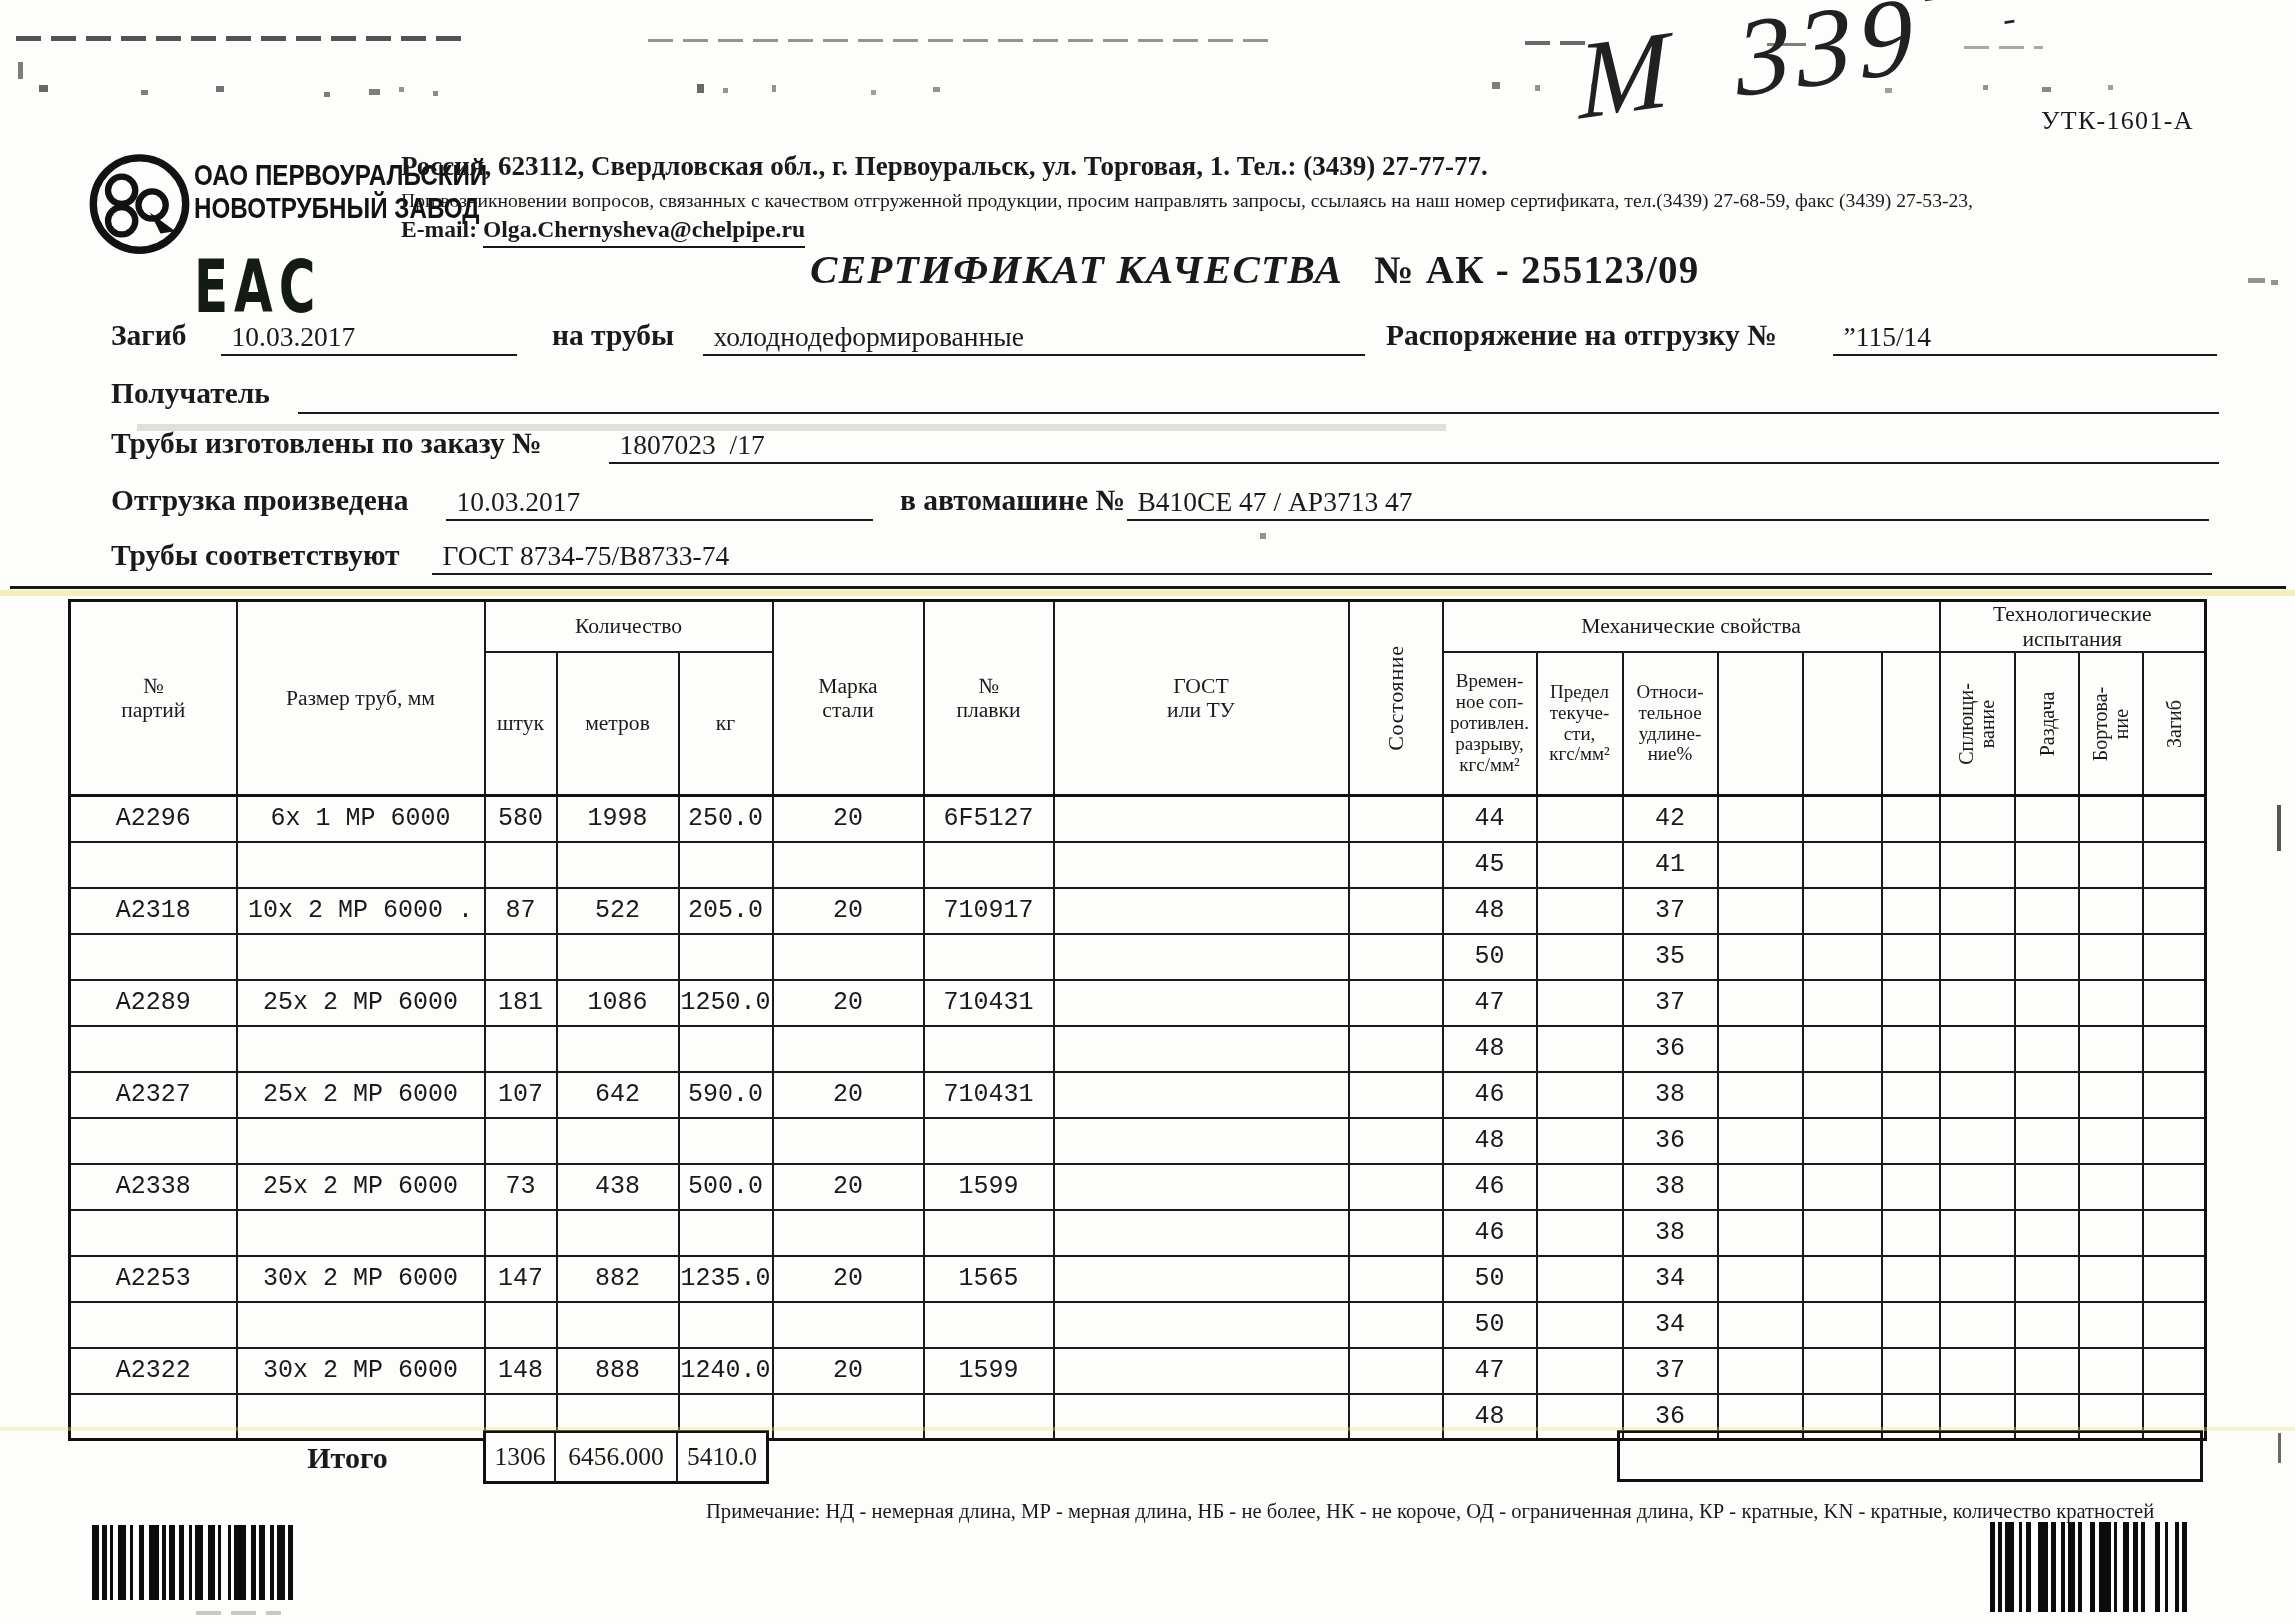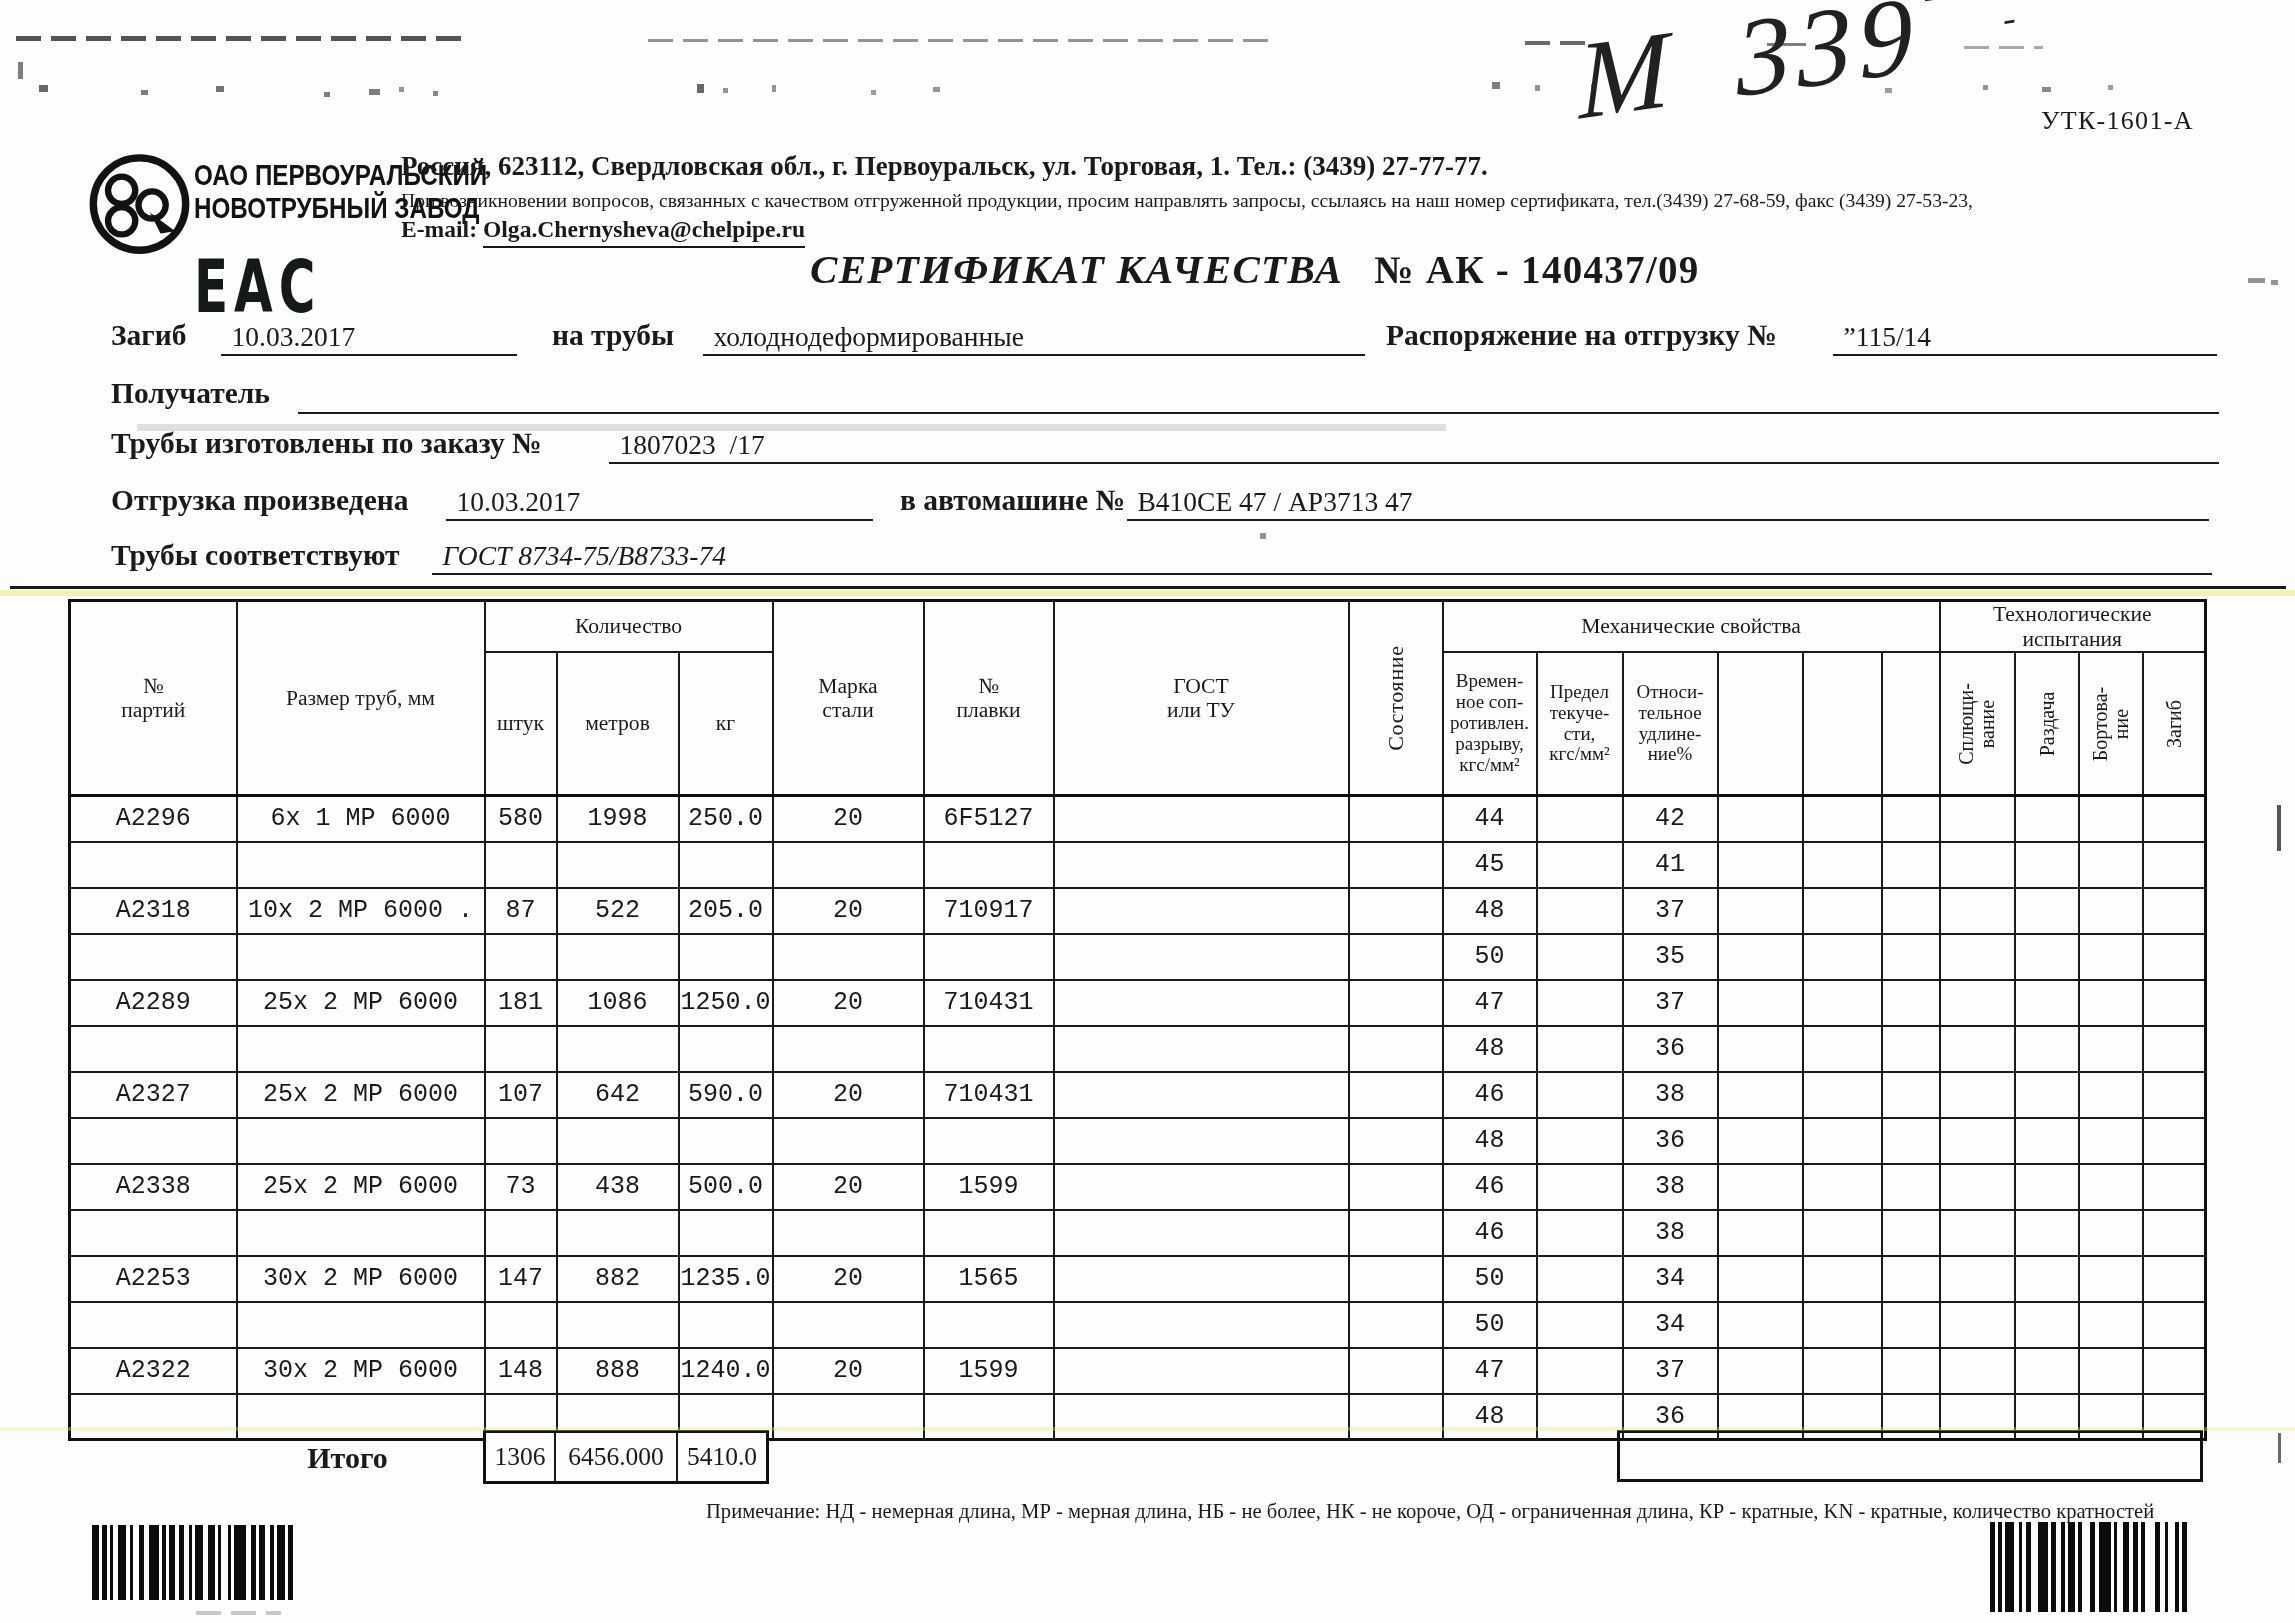--- a/index.html
+++ b/index.html
@@ -115,21 +115,21 @@
     <span class="email">Olga.Chernysheva@chelpipe.ru</span>
   </div>
   <div class="form-code">УТК-1601-А</div>
   <div class="eac">EAC</div>
   <div class="handwriting">
     <span class="hw-main">М 339</span><sup class="hw-sup">17</sup><span class="hw-tail">-</span>
   </div>
 
   <div class="title-wrap">
     <span class="title-main">СЕРТИФИКАТ КАЧЕСТВА</span>
-    <span class="title-num">№  АК -  140437/09</span>
+    <span class="title-num">№  АК -  255123/09</span>
   </div>
 
   <div class="flabel" style="left:111px; top:319px;">Загиб</div>
   <div class="ffield" style="left:221px; top:318px; width:296px;">
       <span>10.03.2017</span>
     </div>
   <div class="flabel" style="left:552px; top:319px;">на трубы</div>
   <div class="ffield" style="left:703px; top:318px; width:662px;">
       <span>холоднодеформированные</span>
     </div>
@@ -151,21 +151,21 @@
   <div class="flabel" style="left:111px; top:484px;">Отгрузка произведена</div>
   <div class="ffield" style="left:446px; top:483px; width:427px;">
       <span>10.03.2017</span>
     </div>
   <div class="flabel" style="left:900px; top:484px;">в автомашине №</div>
   <div class="ffield" style="left:1127px; top:483px; width:1082px;">
       <span>В410СЕ 47 / АР3713 47</span>
     </div>
 
   <div class="flabel" style="left:111px; top:539px;">Трубы соответствуют</div>
-  <div class="ffield" style="left:432px; top:537px; width:1780px;font-style:italic;">
+  <div class="ffield" style="left:432px; top:537px; width:1780px;">
       <span>ГОСТ 8734-75/В8733-74</span>
     </div>
 
   <div class="ruleline" style="left:9.8px; top:586px; width:2276px; height:2.6px;"></div>
 
   <table class="cert">
     <colgroup>
       <col style="width:167px">
         <col style="width:248px">
         <col style="width:72px">

